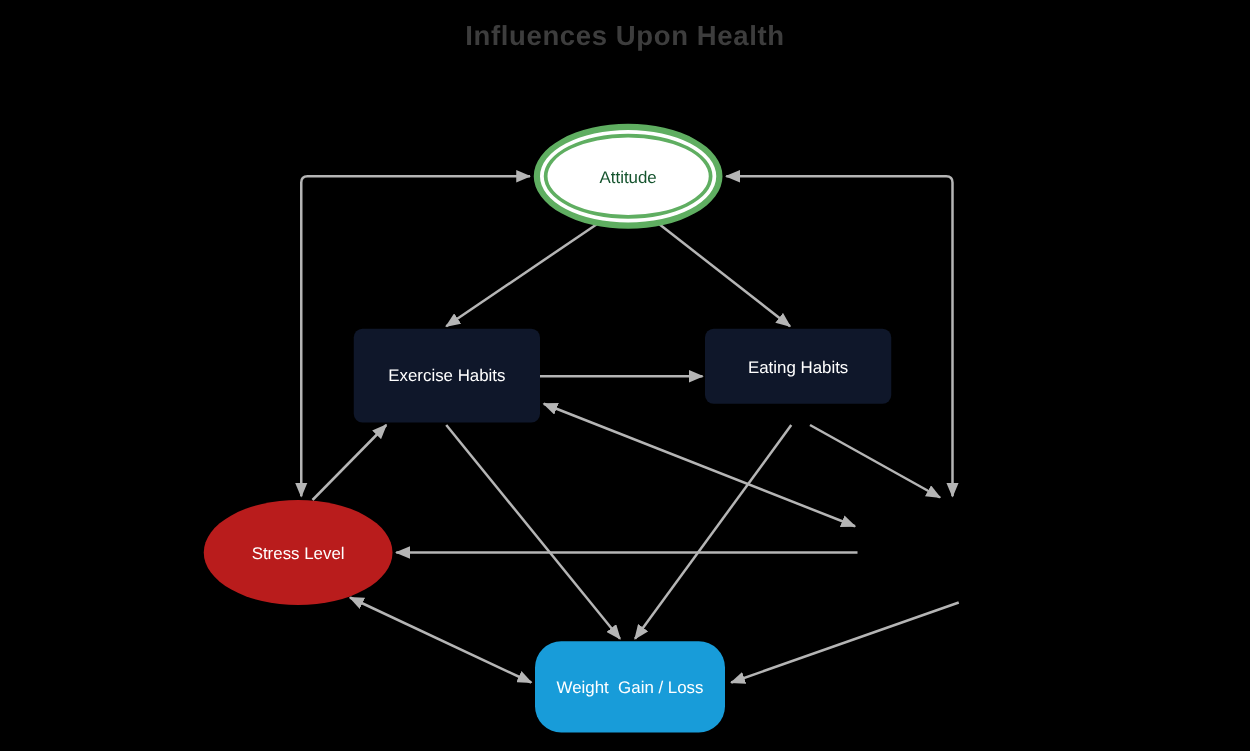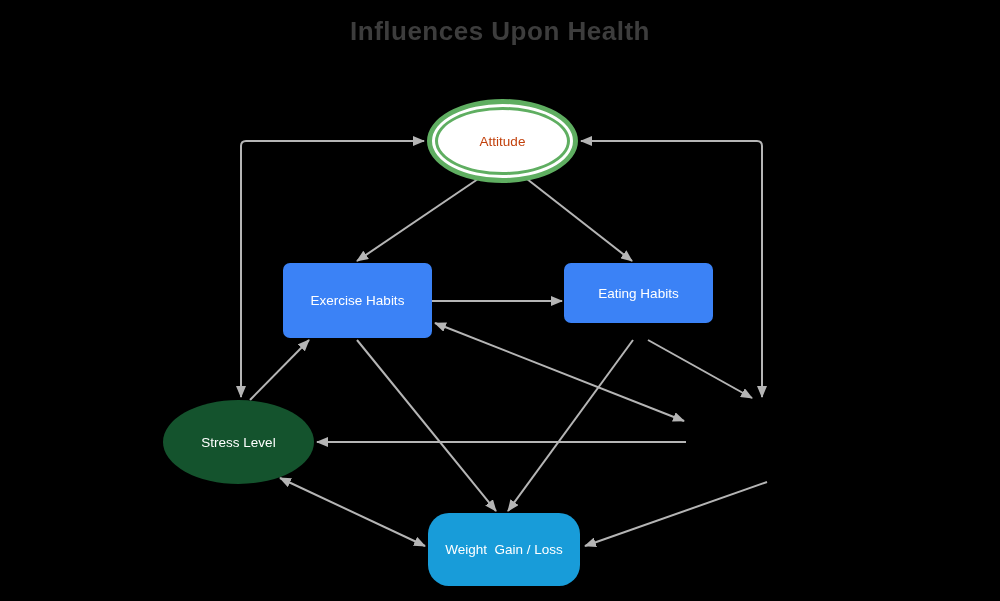--- a/index.html
+++ b/index.html
@@ -2,36 +2,36 @@
 <html><head>
 <meta charset="utf-8">
 <style>
   html,body { margin:0; padding:0; background:#000; }
   .stage {
     position:relative; width:1000px; height:601px; background:#000000;
     font-family:"Liberation Sans", sans-serif; overflow:hidden;
   }
   .title {
     position:absolute; top:16px; left:0; width:100%; text-align:center;
-    margin:0; color:#3d3d3d; font-size:26px; font-weight:bold; letter-spacing:.5px;
+    margin:0; color:#3d3d3d; font-size:22px; font-weight:bold; letter-spacing:.5px;
   }
   svg.connectors { position:absolute; left:0; top:0; width:1000px; height:601px; }
   .edge { stroke:#b5b5b5; stroke-width:2; fill:none; }
   .node {
     position:absolute; box-sizing:border-box; display:flex; align-items:center;
     justify-content:center; color:#ffffff; font-size:13.5px; white-space:pre;
     text-align:center;
   }
-  .rect-node    { background:#3b82f6; border-radius:7px; }
-  .ellipse-node { background:#14532d; border-radius:50%;justify-content:center; }
+  .rect-node    { background:#0f172a; border-radius:7px; }
+  .ellipse-node { background:#b91c1c; border-radius:50%;justify-content:center; }
   .weight-node  { background:#189cd9; border-radius:20px; }
   .attitude-node{ background:#ffffff; border:5px solid #5fae61; border-radius:50%; }
   .attitude-inner {
     position:absolute; inset:3px; border:3px solid #5fae61; border-radius:50%;
-    display:flex; align-items:center; justify-content:center; color:#c2410c;
+    display:flex; align-items:center; justify-content:center; color:#14532d;
   }
   
   .attitude-node { left:427px; top:99px;  width:151px; height:84px; }
   .exercise-node { left:283px; top:263px; width:149px; height:75px; }
   .eating-node   { left:564px; top:263px; width:149px; height:60px; }
   .stress-node   { left:163px; top:400px; width:151px; height:84px; }
   .sleep-node    { left:686px; top:400px; width:151px; height:84px; }
   .weight-node   { left:428px; top:513px; width:152px; height:73px;border-radius:21px; }
 </style>
 </head>

